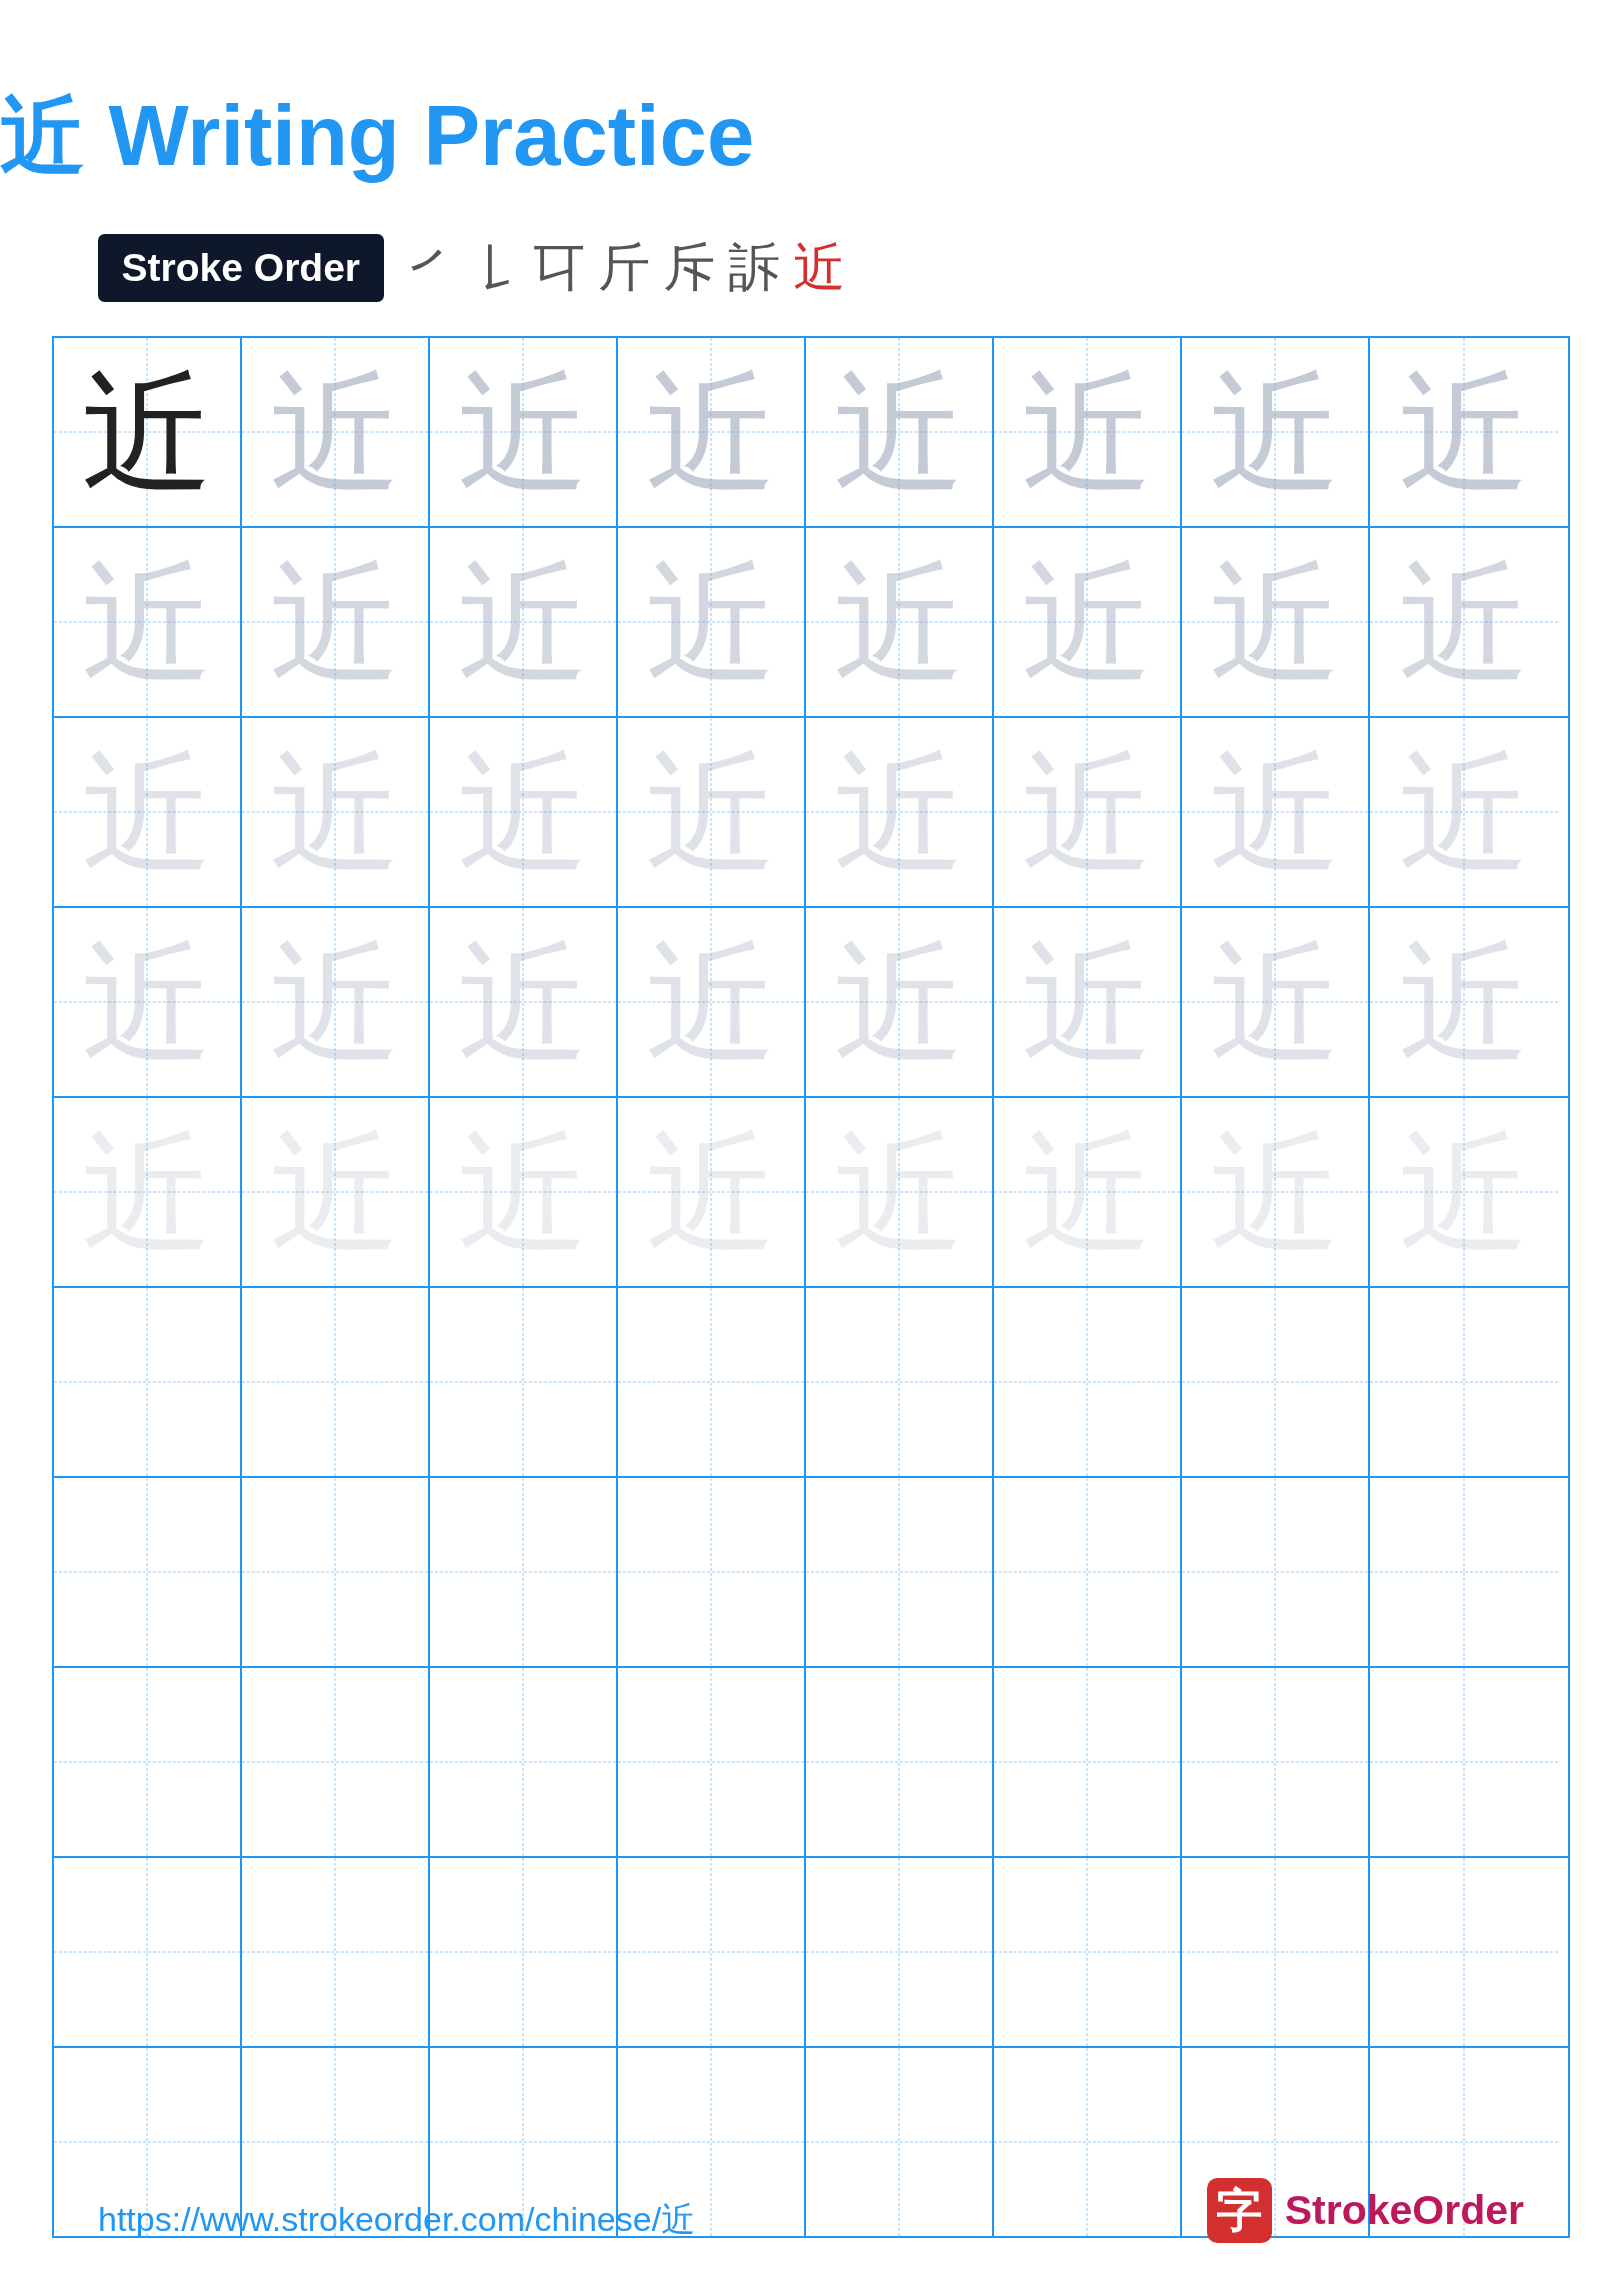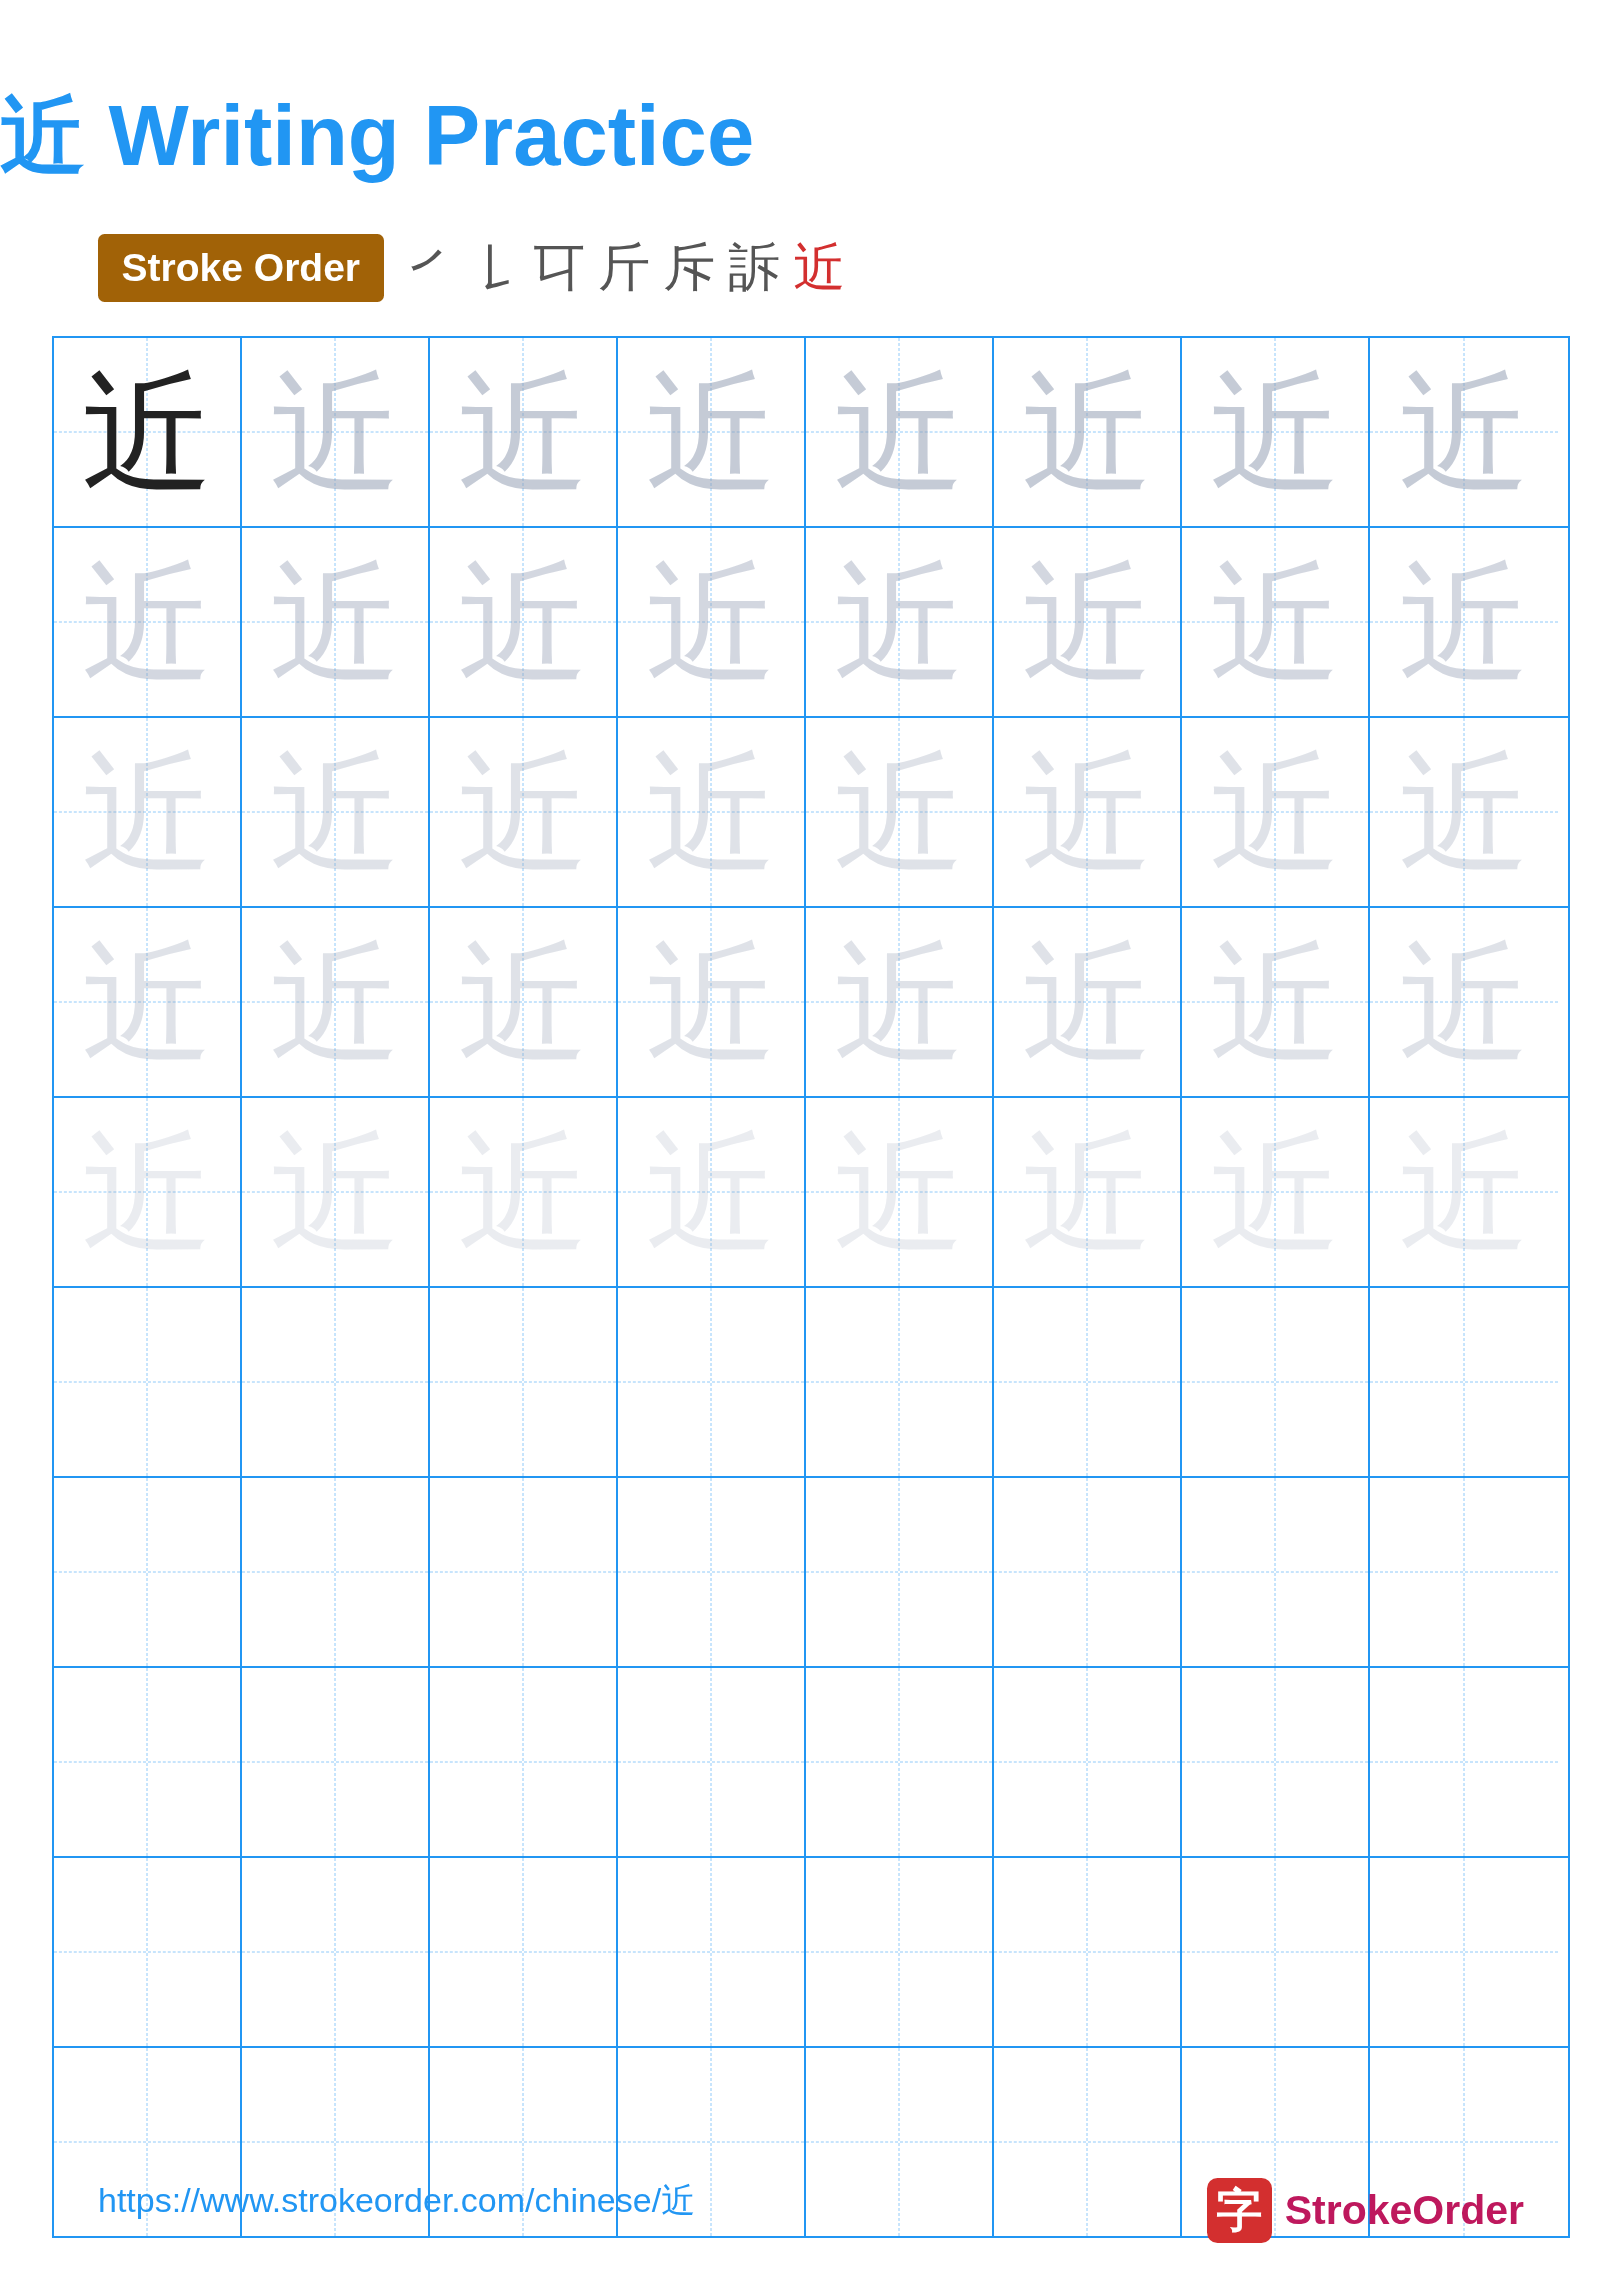--- a/index.html
+++ b/index.html
@@ -27,21 +27,21 @@
 
     .stroke-order-section {
       display: flex;
       align-items: center;
       padding-left: 98px;
       margin-bottom: 33px;
       gap: 19.6px;
     }
 
     .stroke-order-badge {
-      background: #a16207;
+      background: #0f172a;
       color: white;
       font-size: 39px;
       font-weight: bold;
       padding: 11.8px 23.6px;
       border-radius: 6.5px;
     }
 
     .stroke-order-chars {
       display: flex;
       align-items: center;
@@ -129,21 +129,21 @@
     .cell-char.light-4 {
       color: rgba(150,160,180,0.20);
     }
 
     .footer {
       position: absolute;
       bottom: 52px;
       left: 0;
       right: 0;
       display: flex;
-      align-items: flex-start;
+      align-items: flex-end;
       justify-content: space-between;
       padding: 0 98px;
     }
 
     .footer-url {
       color: #2196F3;
       font-size: 34px;
     }
 
     .footer-logo {

